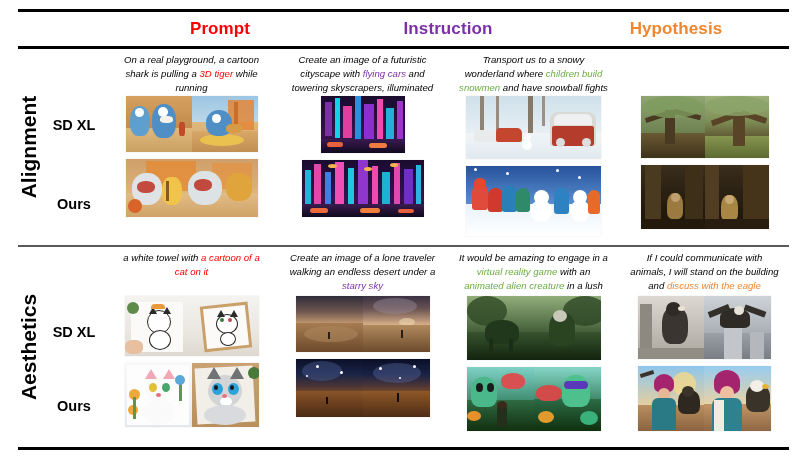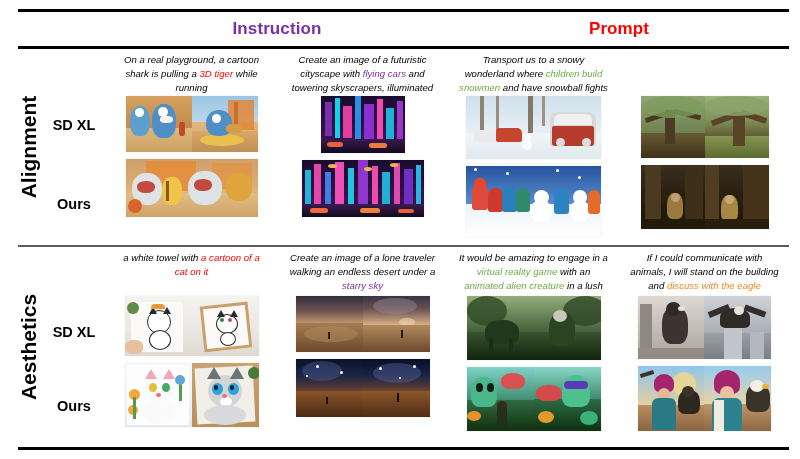--- a/index.html
+++ b/index.html
@@ -162,22 +162,23 @@
 <body>
 
 <div class="figure">
 
   <div class="rule rule-top"></div>
   <div class="rule rule-head"></div>
   <div class="rule rule-mid"></div>
   <div class="rule rule-bottom"></div>
 
   <div class="col-headers">
+    <div class="col-header" style="color: rgb(255, 0, 0);">Prompt</div>
     <div class="col-header" style="color: rgb(123, 47, 168);">Instruction</div>
-    <div class="col-header" style="color: rgb(255, 0, 0);">Prompt</div>
+    <div class="col-header" style="color: rgb(240, 134, 45);">Hypothesis</div>
   </div>
 
   <div class="section-label align">
     <span>Alignment</span>
   </div>
   <div class="section-label aesth">
     <span>Aesthetics</span>
   </div>
 
   <div class="model-label" style="top:117px">SD XL</div>

